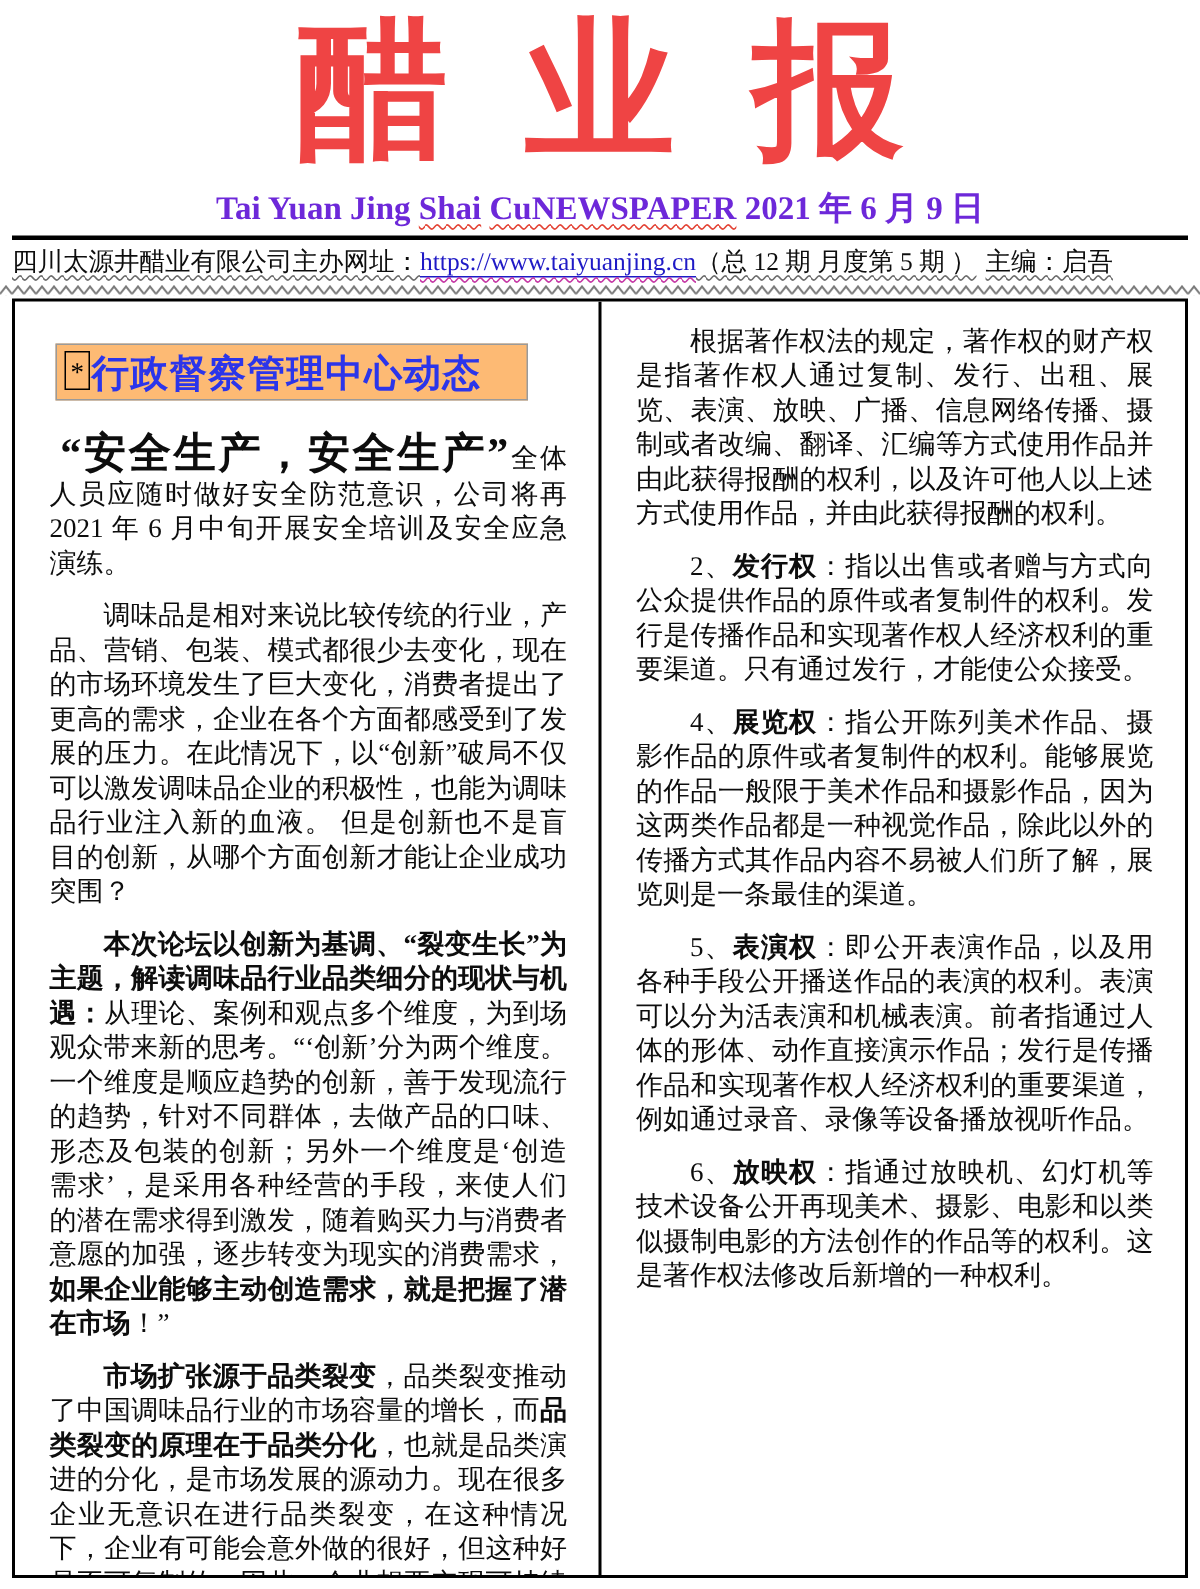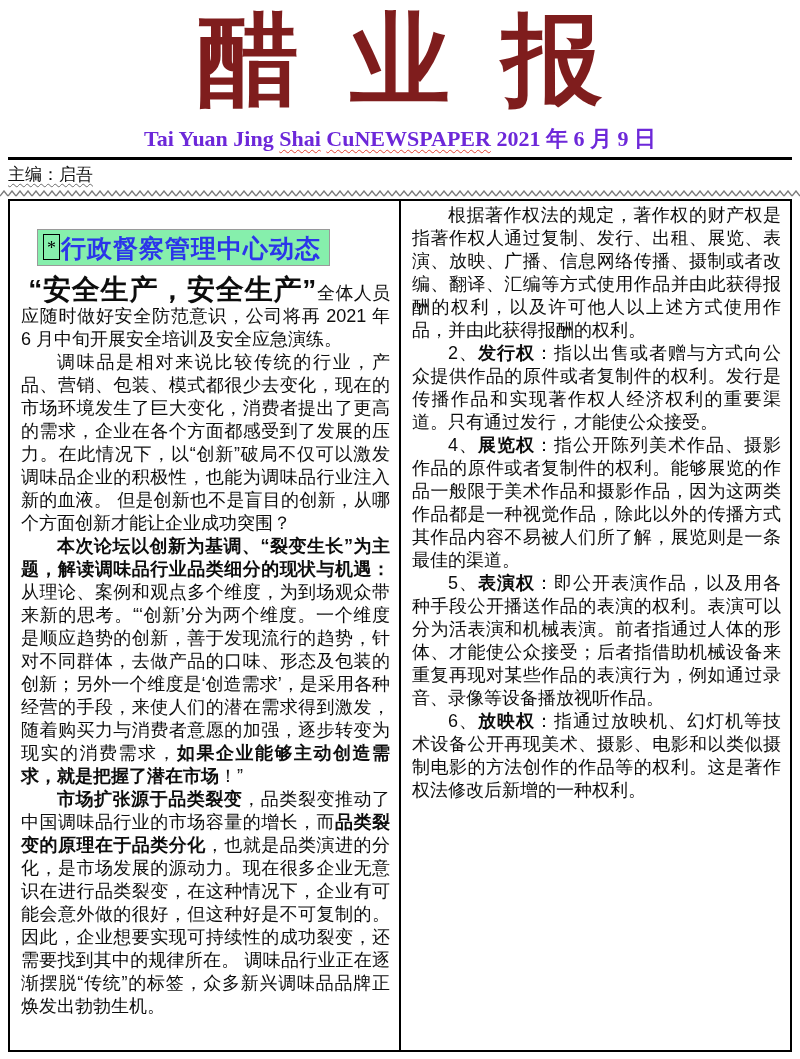--- a/index.html
+++ b/index.html
@@ -4,21 +4,21 @@
 <style>
   html,body{margin:0;padding:0;}
   body{
     width:800px;height:1059px;background:#ffffff;color:#0d0d0d;
     font-family:"Liberation Serif","DejaVu Serif",serif;
     overflow:hidden;
   }
   
   .masthead-title{
     text-align:center;font-size:100px;font-weight:bold;line-height:1.22;
-    letter-spacing:0.52em;text-indent:0.52em;margin:0;color:#7f1d1d;
+    letter-spacing:0.52em;text-indent:0.52em;margin:0;color:#ef4444;
   }
   .subtitle{
     text-align:center;font-size:22px;font-weight:bold;margin:2px 0 3px;color:#6d28d9;
   }
   .rule{height:3px;background:#000;margin:2px 8px 0;}
   .infoline{
     display:flex;justify-content:space-between;align-items:baseline;
     font-size:17px;padding:3px 10px 3px 8px;white-space:nowrap;
   }
   .infoline .right-part{margin-right:48px;}
@@ -32,51 +32,52 @@
   }
   
   .paper{
     margin:2px 8px 0;border:2px solid #000;height:849px;
     display:flex;overflow:hidden;background:#fff;
   }
   .col{flex:1 1 0;padding:3px 9px 0 11px;overflow:hidden;}
   .col.right{border-left:2px solid #000;}
   
   .section-box{
-    display:inline-block;border:1px solid #9a9a9a;background:#86efac;
-    padding:4px 8px 4px 5px;margin:25px 0 9px 16px;line-height:1;
+    display:inline-block;border:1px solid #9a9a9a;background:#fdba74;
+    padding:4px 30px 4px 5px;margin:25px 0 9px 16px;line-height:1;
   }
   .section-box .ast{
     display:inline-block;border:1px solid #000;font-size:18px;line-height:1;
     padding:4px 3px 2px;margin-right:1px;vertical-align:3px;color:#000;
   }
   .section-box .label{
     color:#2b35ea;font-size:25px;font-weight:600;letter-spacing:1px;
   }
   
   .para{
-    font-size:18px;line-height:23px;text-align:justify;margin:0;
-    font-family:Liberation Sans, sans-serif;
+    font-size:18px;line-height:23px;text-align:justify;margin:12px;
+    font-family:Liberation Serif, serif;
   }
   .para .b{font-weight:bold;}
   .para .hl{font-size:28px;font-weight:bold;line-height:30px;letter-spacing:0.5px;}
   .para.ind{text-indent:2em;}
   .para.intro{text-indent:0.4em;}
   .para.sb{margin-top:22px;}
 </style>
 </head>
 <body>
 
 <h1 class="masthead-title">醋业报</h1>
 
 <div class="subtitle"><span>Tai Yuan Jing </span><span class="rw">Shai</span><span> </span><span class="rw">CuNEWSPAPER</span><span> 2021 年 6 月 9 日</span></div>
 
 <div class="rule"></div>
 
 <div class="infoline">
+  <span class="left-part"><span class="gw">四川太源井醋业有限公司主办网址：</span><span class="link">https://www.taiyuanjing.cn</span><span class="gw">（总 12 期  月度第 5 期 ）</span></span>
   <span class="right-part"><span class="gw">主编：启吾</span></span>
 </div>
 
 <div class="zigzag-wrap">
   <svg width="800" height="7">
     <defs>
       <pattern id="zz" width="8" height="7" patternUnits="userSpaceOnUse">
         <path d="M0 6 L4 1 L8 6" fill="none" stroke="#7a7a7a" stroke-width="1.4"></path>
       </pattern>
     </defs>
@@ -96,18 +97,18 @@
         <p class="para ind"><span class="b">本次论坛以创新为基调、“裂变生长”为主题，解读调味品行业品类细分的现状与机遇：</span><span>从理论、案例和观点多个维度，为到场观众带来新的思考。“‘创新’分为两个维度。一个维度是顺应趋势的创新，善于发现流行的趋势，针对不同群体，去做产品的口味、形态及包装的创新；另外一个维度是‘创造需求’，是采用各种经营的手段，来使人们的潜在需求得到激发，随着购买力与消费者意愿的加强，逐步转变为现实的消费需求，</span><span class="b">如果企业能够主动创造需求，就是把握了潜在市场</span><span>！”</span></p>
         <p class="para ind"><span class="b">市场扩张源于品类裂变</span><span>，品类裂变推动了中国调味品行业的市场容量的增长，而</span><span class="b">品类裂变的原理在于品类分化</span><span>，也就是品类演进的分化，是市场发展的源动力。现在很多企业无意识在进行品类裂变，在这种情况下，企业有可能会意外做的很好，但这种好是不可复制的。因此，企业想要实现可持续性的成功裂变，还需要找到其中的规律所在。 调味品行业正在逐渐摆脱“传统”的标签，众多新兴调味品品牌正焕发出勃勃生机。</span></p>
       </div>
   </div>
 
   <div class="col right">
     <div>
         <p class="para ind"><span>根据著作权法的规定，著作权的财产权是指著作权人通过复制、发行、出租、展览、表演、放映、广播、信息网络传播、摄制或者改编、翻译、汇编等方式使用作品并由此获得报酬的权利，以及许可他人以上述方式使用作品，并由此获得报酬的权利。</span></p>
         <p class="para ind"><span>2、</span><span class="b">发行权</span><span>：指以出售或者赠与方式向公众提供作品的原件或者复制件的权利。发行是传播作品和实现著作权人经济权利的重要渠道。只有通过发行，才能使公众接受。</span></p>
         <p class="para ind"><span>4、</span><span class="b">展览权</span><span>：指公开陈列美术作品、摄影作品的原件或者复制件的权利。能够展览的作品一般限于美术作品和摄影作品，因为这两类作品都是一种视觉作品，除此以外的传播方式其作品内容不易被人们所了解，展览则是一条最佳的渠道。</span></p>
-        <p class="para ind"><span>5、</span><span class="b">表演权</span><span>：即公开表演作品，以及用各种手段公开播送作品的表演的权利。表演可以分为活表演和机械表演。前者指通过人体的形体、才能使公众接受；后者指借助机械设备来重复再现对某些作品的表演行为，例如通过录音、录像等设备播放视听作品。</span></p>
+        <p class="para ind"><span>5、</span><span class="b">表演权</span><span>：即公开表演作品，以及用各种手段公开播送作品的表演的权利。表演可以分为活表演和机械表演。前者指通过人体的形体、动作直接演示作品；发行是传播作品和实现著作权人经济权利的重要渠道，例如通过录音、录像等设备播放视听作品。</span></p>
         <p class="para ind"><span>6、</span><span class="b">放映权</span><span>：指通过放映机、幻灯机等技术设备公开再现美术、摄影、电影和以类似摄制电影的方法创作的作品等的权利。这是著作权法修改后新增的一种权利。</span></p>
       </div>
   </div>
 
 </div>
 
 </body></html>

